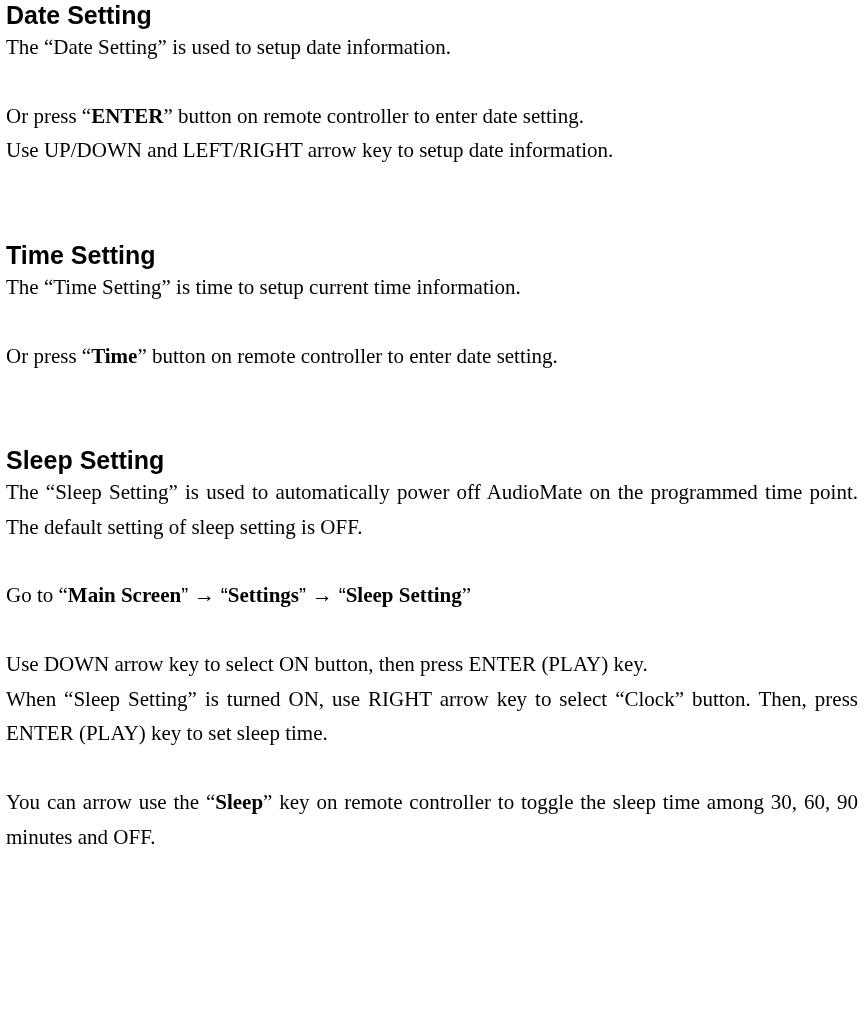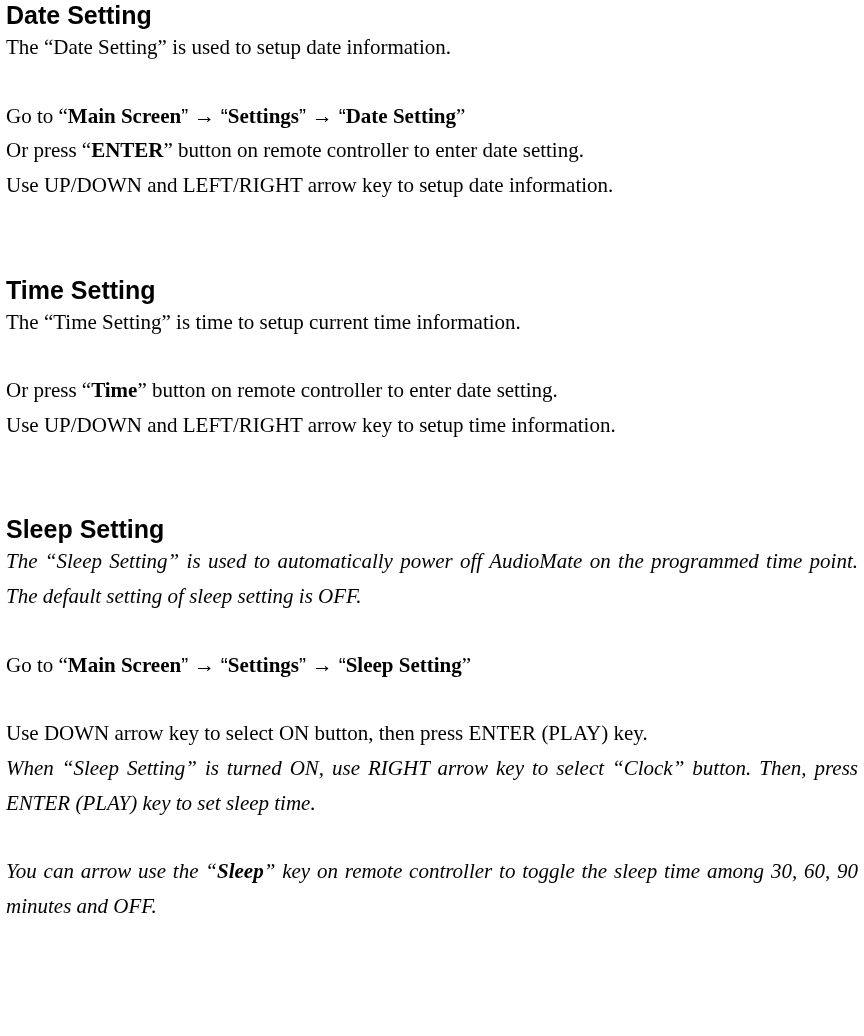--- a/index.html
+++ b/index.html
@@ -21,48 +21,44 @@
       line-height: 1.2;
     }
     p {
       margin: 0;
     }
     .section { }
     .gap { height: 34px; }
     .big-gap { height: 72px; }
     .bold { font-weight: bold; }
     .arrow { font-family: Arial, sans-serif; }
-    .justify { text-align: justify; text-justify: inter-word; font-style: italic; }
+    .justify { text-align: justify; text-justify: inter-word; }
   </style>
 </head>
 <body>
 
 <div class="section">
   <h2>Date Setting</h2>
   <p>The “Date Setting” is used to setup date information.</p>
   <div class="gap"></div>
-  <p>
-    <span>Go to “</span><span class="bold">Main Screen</span><span class="arrow">” → “</span><span class="bold">Settings</span><span class="arrow">” → “</span><span class="bold">Date Setting</span><span>”</span>
-  </p>
   <p>
     <span>Or press “</span><span class="bold">ENTER</span><span>” button on remote controller to enter date setting.</span>
   </p>
   <p>Use UP/DOWN and LEFT/RIGHT arrow key to setup date information.</p>
 </div>
 
 <div class="big-gap"></div>
 
 <div class="section">
   <h2>Time Setting</h2>
   <p>The “Time Setting” is time to setup current time information.</p>
   <div class="gap"></div>
   <p>
     <span>Or press “</span><span class="bold">Time</span><span>” button on remote controller to enter date setting.</span>
   </p>
-  <p>Use UP/DOWN and LEFT/RIGHT arrow key to setup time information.</p>
 </div>
 
 <div class="big-gap"></div>
 
 <div class="section">
   <h2>Sleep Setting</h2>
   <p class="justify">The “Sleep Setting” is used to automatically power off AudioMate on the programmed time point. The default setting of sleep setting is OFF.</p>
   <div class="gap"></div>
   <p>
     <span>Go to “</span><span class="bold">Main Screen</span><span class="arrow">” → “</span><span class="bold">Settings</span><span class="arrow">” → “</span><span class="bold">Sleep Setting</span><span>”</span>

